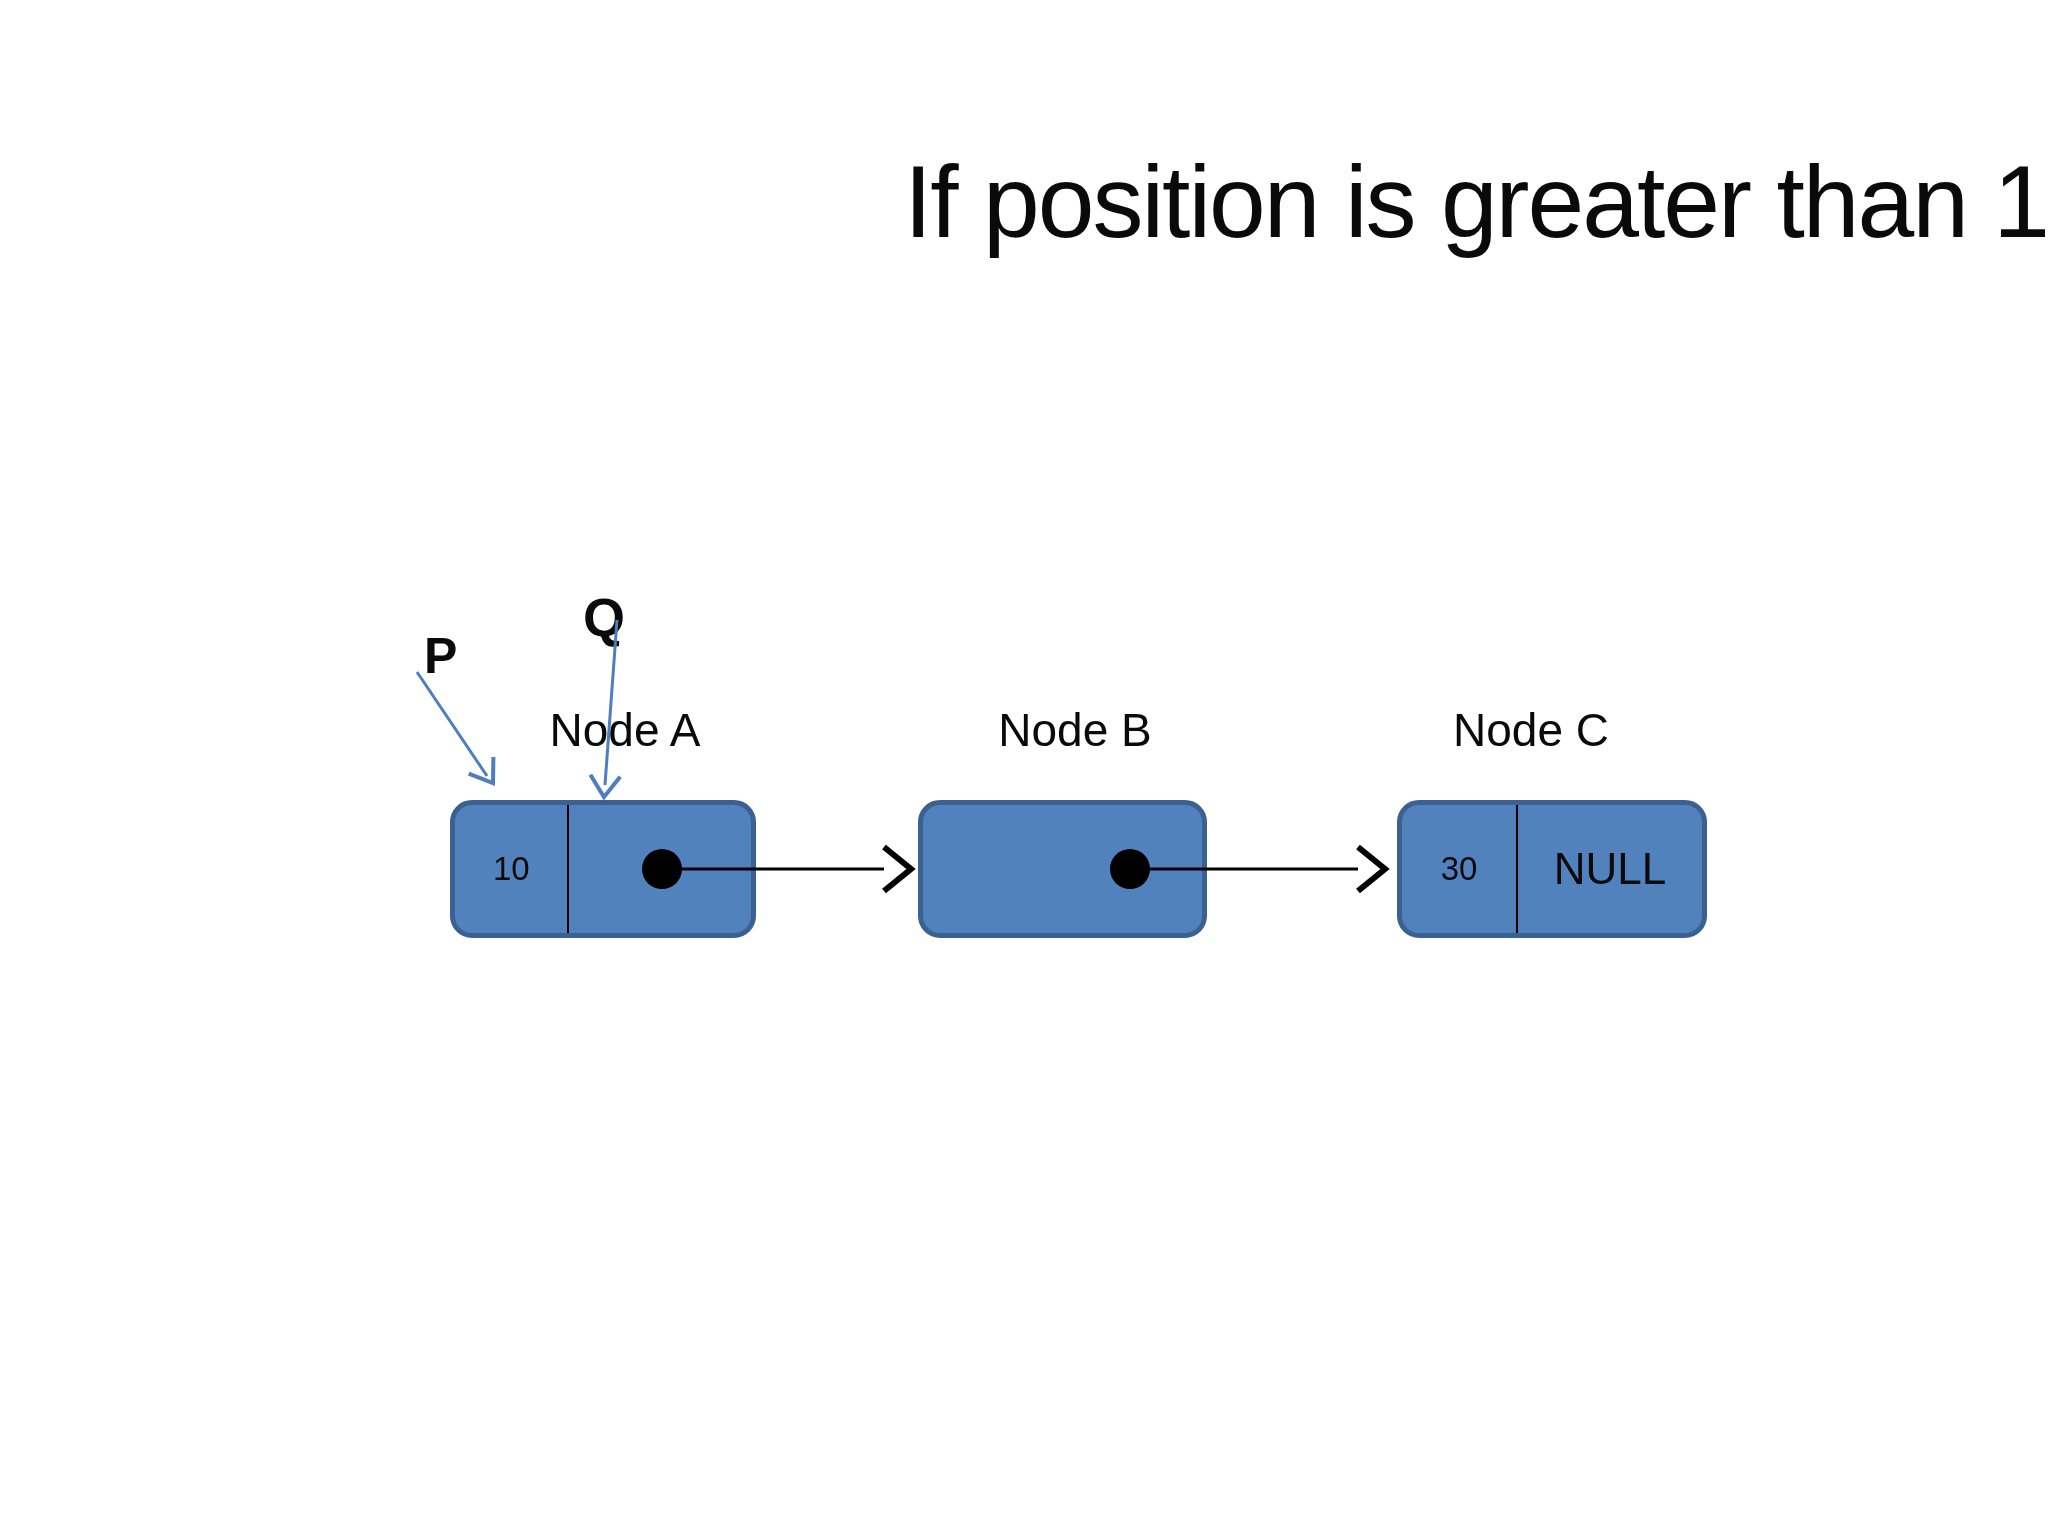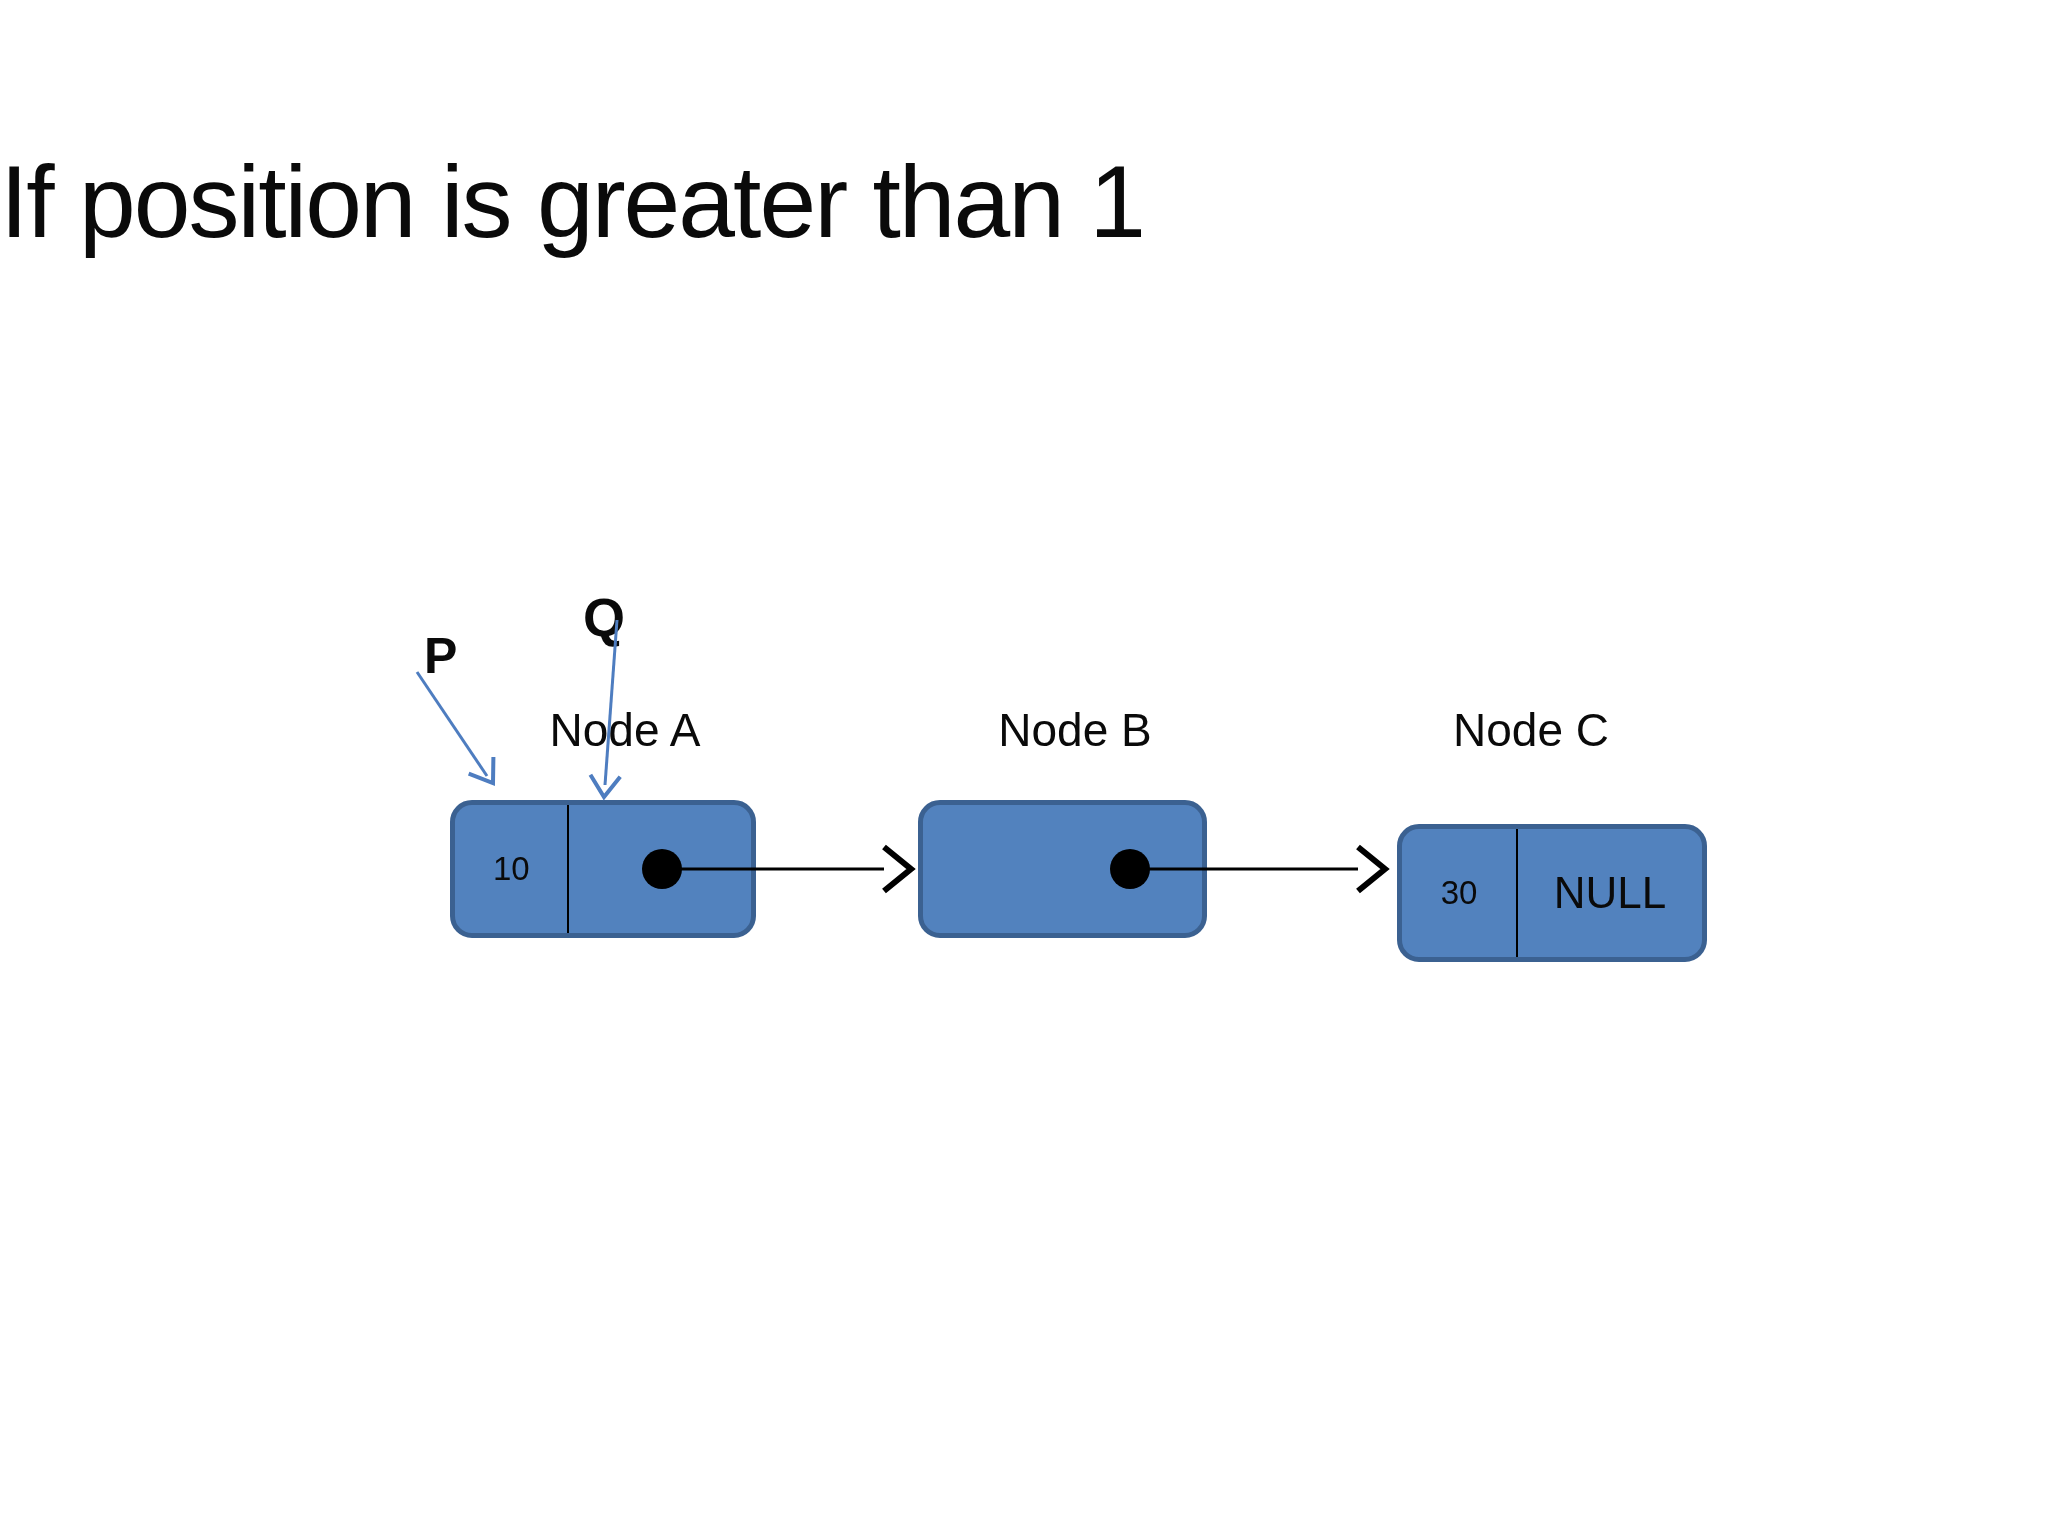--- a/index.html
+++ b/index.html
@@ -10,21 +10,21 @@
     background: #ffffff;
     overflow: hidden;
     font-family: "Liberation Sans", sans-serif;
     color: #0a0a0a;
   }
   .slide-title {
     position: absolute;
     top: 146px;
     left: 0;
     width: 100%;
-    text-align: left;
+    text-align: right;
     font-size: 102px;
     font-weight: 400;
     letter-spacing: -2px;
     line-height: 1.1;
     white-space: nowrap;
   }
   .slide-subtitle {
     position: absolute;
     top: 295px;
     left: 257px;
@@ -58,21 +58,21 @@
     height: 138px;
     box-sizing: border-box;
     background: var(--node-fill, #5282BE);
     border: 5px solid var(--node-border, #3B6191);
     border-radius: 22px;
     display: flex;
     align-items: stretch;
   }
   .node-box.a { left: 450px; width: 306px; }
   .node-box.b { left: 918px; width: 289px; }
-  .node-box.c { left: 1397px; width: 310px; margin-top: 24px; }
+  .node-box.c { left: 1397px; width: 310px; }
   .cell-data {
     width: 38%;
     display: flex;
     align-items: center;
     justify-content: center;
     border-right: 2px solid var(--divider-line, #000000);
     font-size: 33px;
   }
   .cell-next {
     flex: 1;

